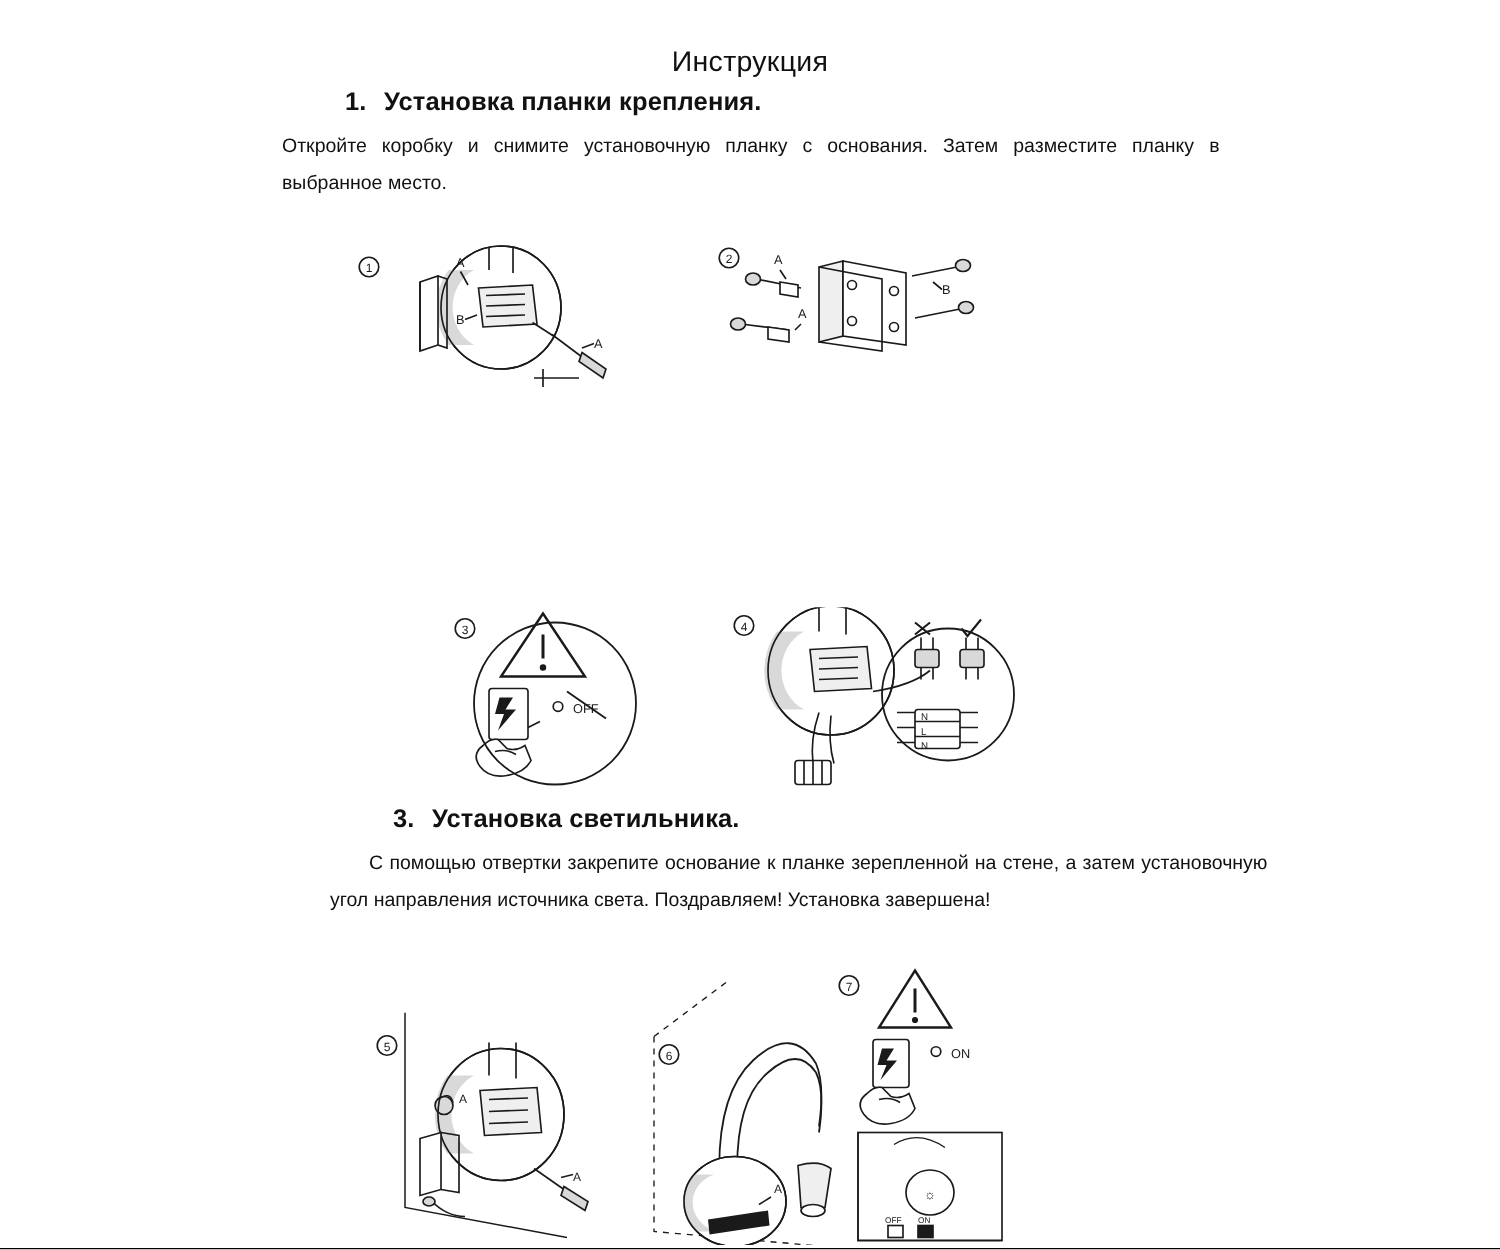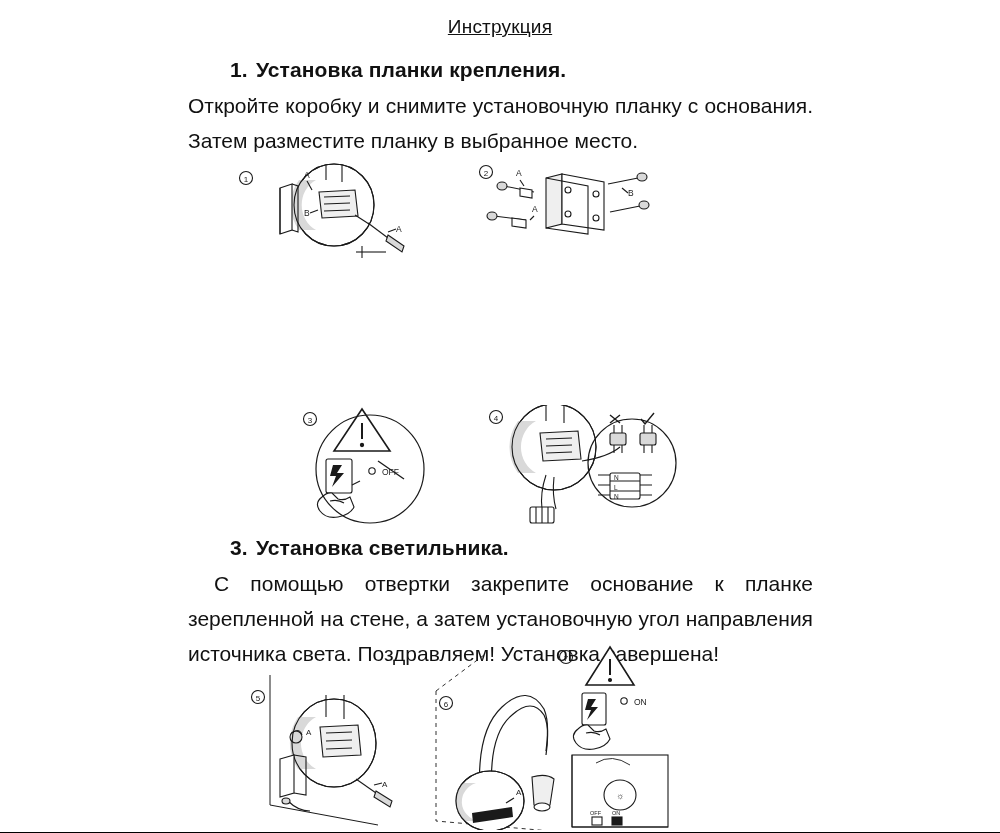--- a/index.html
+++ b/index.html
@@ -11,49 +11,48 @@
     width: 1000px;
     height: 833px;
     position: relative;
     font-family: "Liberation Sans", sans-serif;
     color: #111111;
     overflow: hidden;
   }
   .page {
     position: absolute;
     inset: 0;
-    padding: 0;
-    text-decoration: underline;
+    padding: 15px;
   }
   .doc-title {
     text-align: center;
     font-size: 19px;
     font-weight: normal;
     margin: 16px 0 0 0;
     letter-spacing: 0.2px;
   }
   .section {
     position: absolute;
     left: 188px;
     width: 625px;
   }
   .step-heading {
-    font-size: 21px;
+    font-size: 17px;
     font-weight: bold;
     margin: 0 0 6px 0;
     padding-left: 42px;
     letter-spacing: 0.1px;
   }
   .step-heading .num {
     display: inline-block;
     width: 26px;
   }
   .step-body {
-    font-size: 21px;
-    line-height: 35px;
+    font-size: 13px;
+    line-height: 25px;
     margin: 0;
     text-align: justify;
     text-justify: inter-word;
   }
 
   
   .figures {
     position: absolute;
     left: 0;
     width: 1000px;
@@ -231,21 +230,21 @@
           <text x="128" y="94" font-size="6.5" fill="#1a1a1a" stroke="none" font-family="Liberation Sans, sans-serif">N</text>
           <path d="M112 70 L124 70 M112 80 L124 80 M112 90 L124 90"></path>
           <path d="M154 70 L166 70 M154 80 L166 80 M154 90 L166 90"></path>
 
           <circle cx="146" cy="58" r="44" stroke-width="1.2"></circle>
         </g>
       </svg>
     </div>
   </div>
 
-  <div class="section" style="top: 536px;">
+  <div class="section" style="top: 536px; margin-left: 32px;">
     <p class="step-heading">
       <span class="num">3.</span><span>Установка светильника.</span>
     </p>
     <p class="step-body" style="text-indent: 26px;">С помощью отвертки закрепите основание к планке зерепленной на стене, а затем установочную угол направления источника света. Поздравляем! Установка завершена!</p>
   </div>
 
   <div class="figures" style="top: 645px; height: 190px;">
 
     <div class="fig" style="left: 248px; top: 30px;">
       <svg width="180" height="155" viewBox="0 0 180 155">

